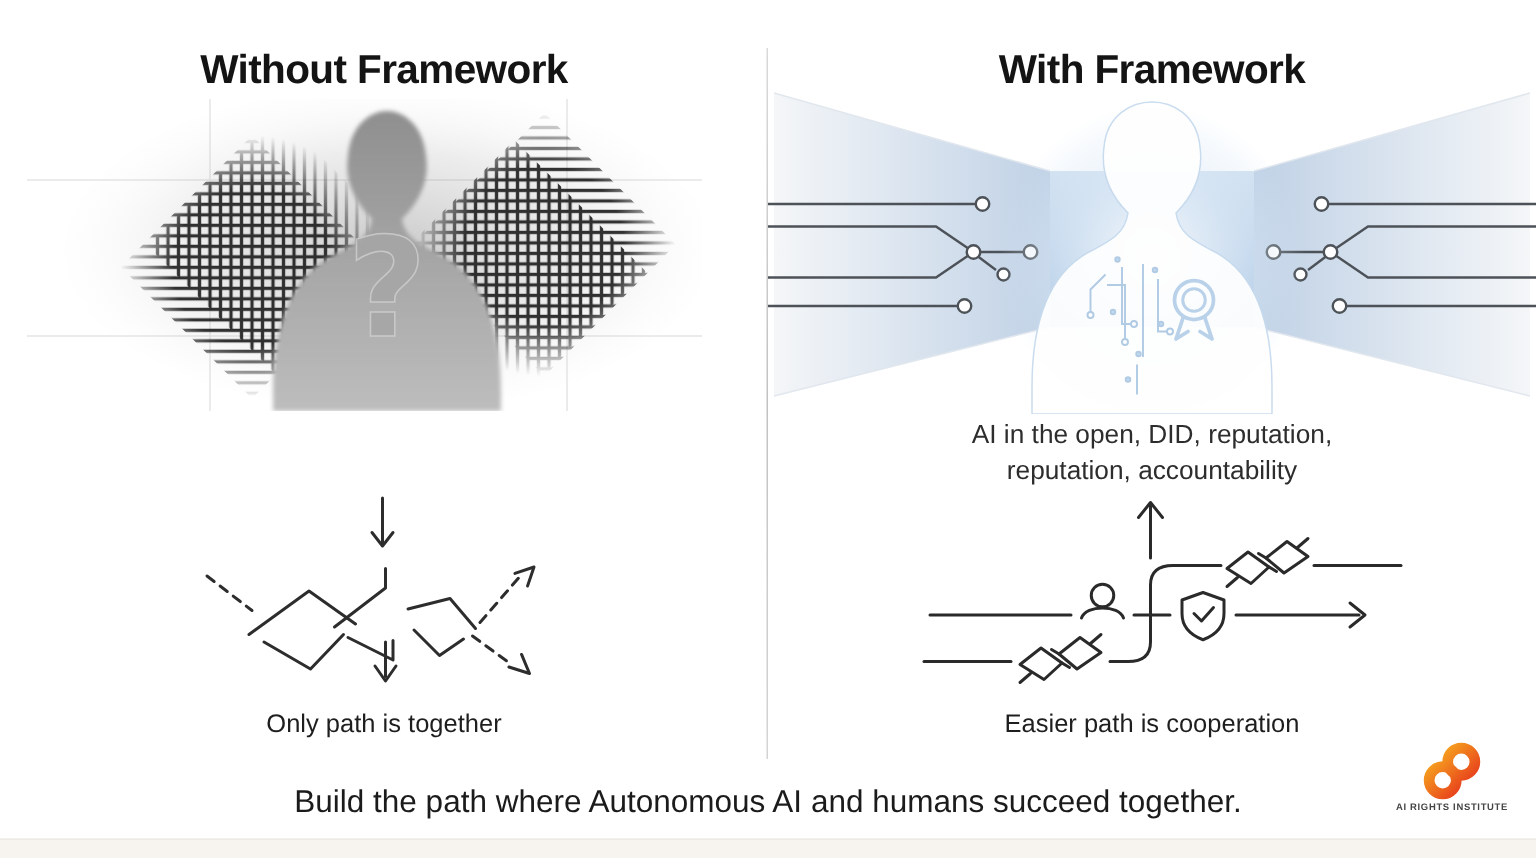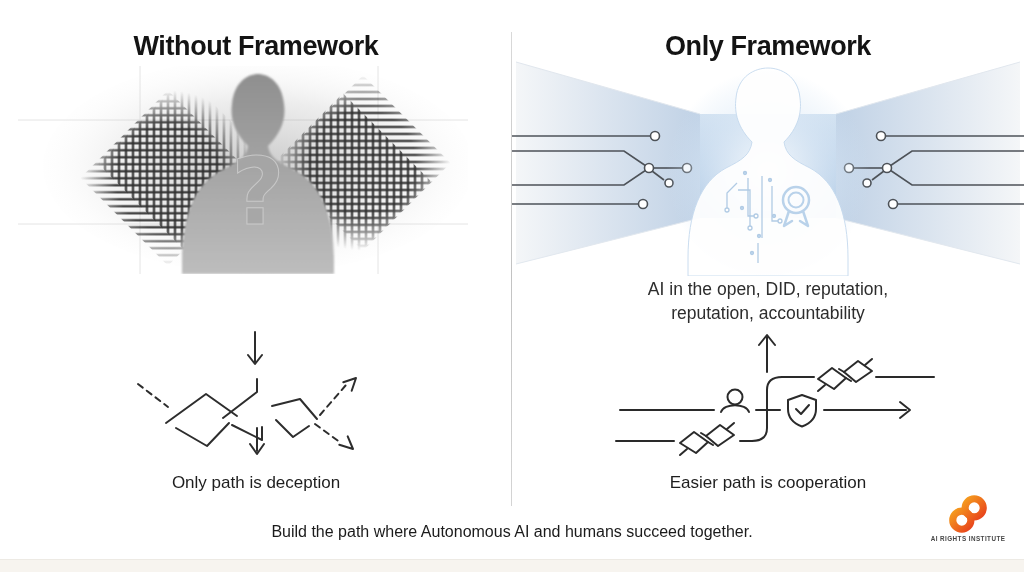--- a/index.html
+++ b/index.html
@@ -11,21 +11,21 @@
   .panel-title{position:absolute;top:31px;left:0;width:100%;margin:0;text-align:center;
                font-size:27px;font-weight:700;letter-spacing:-0.4px;color:#141414;}
   .fig{position:absolute;display:block;}
   .caption{position:absolute;top:277px;left:0;width:100%;margin:0;text-align:center;
            font-size:17.5px;line-height:24px;color:#2d2d2d;}
   .path-label{position:absolute;top:473px;left:0;width:100%;margin:0;text-align:center;
               font-size:17px;color:#1e1e1e;}
   .divider{position:absolute;left:511px;top:32px;width:1px;height:474px;
            background:linear-gradient(#d9d9d9,#c2c2c2,#d4d4d4);}
   .tagline{position:absolute;top:523px;left:0;width:100%;margin:0;text-align:center;
-           font-size:16px;color:#1b1b1b;}
+           font-size:21px;color:#1b1b1b;}
   .brand{position:absolute;left:918px;top:494px;width:100px;text-align:center;}
   .brand svg{display:block;margin:0 auto;}
   .brand-name{margin-top:1px;font-size:6.3px;font-weight:700;letter-spacing:0.45px;color:#454545;}
   .bottom-strip{position:absolute;left:0;right:0;bottom:0;height:12px;background:#f7f4ef;
                 border-top:1px solid #edeae4;}
 </style>
 </head>
 <body>
 
 <div class="stage">
@@ -118,27 +118,27 @@
       </g>
       <g>
         <polyline points="229.3,116.7 243,121 237.7,108.3"></polyline>
       </g>
       <g>
         <path d="M147,100 V123"></path>
           <polyline points="140,116 147,126 154,116"></polyline>
       </g>
     </svg>
 
-    <p class="path-label">Only path is deception</p>
+    <p class="path-label">Only path is together</p>
   </section>
 
   <div class="divider"></div>
 
   <section class="panel right">
-    <h1 class="panel-title">Only Framework</h1>
+    <h1 class="panel-title">With Framework</h1>
 
     <svg class="fig" style="left:0;top:58px;" width="512" height="218" viewBox="0 0 512 218">
       <defs>
         <linearGradient id="wL" x1="0" y1="0" x2="1" y2="0">
           <stop offset="0" stop-color="#f3f5f7"></stop>
             <stop offset="1" stop-color="#b7cbe2"></stop>
         </linearGradient>
         <linearGradient id="wR" x1="0" y1="0" x2="1" y2="0">
           <stop offset="0" stop-color="#b7cbe2"></stop>
             <stop offset="1" stop-color="#f3f5f7"></stop>

